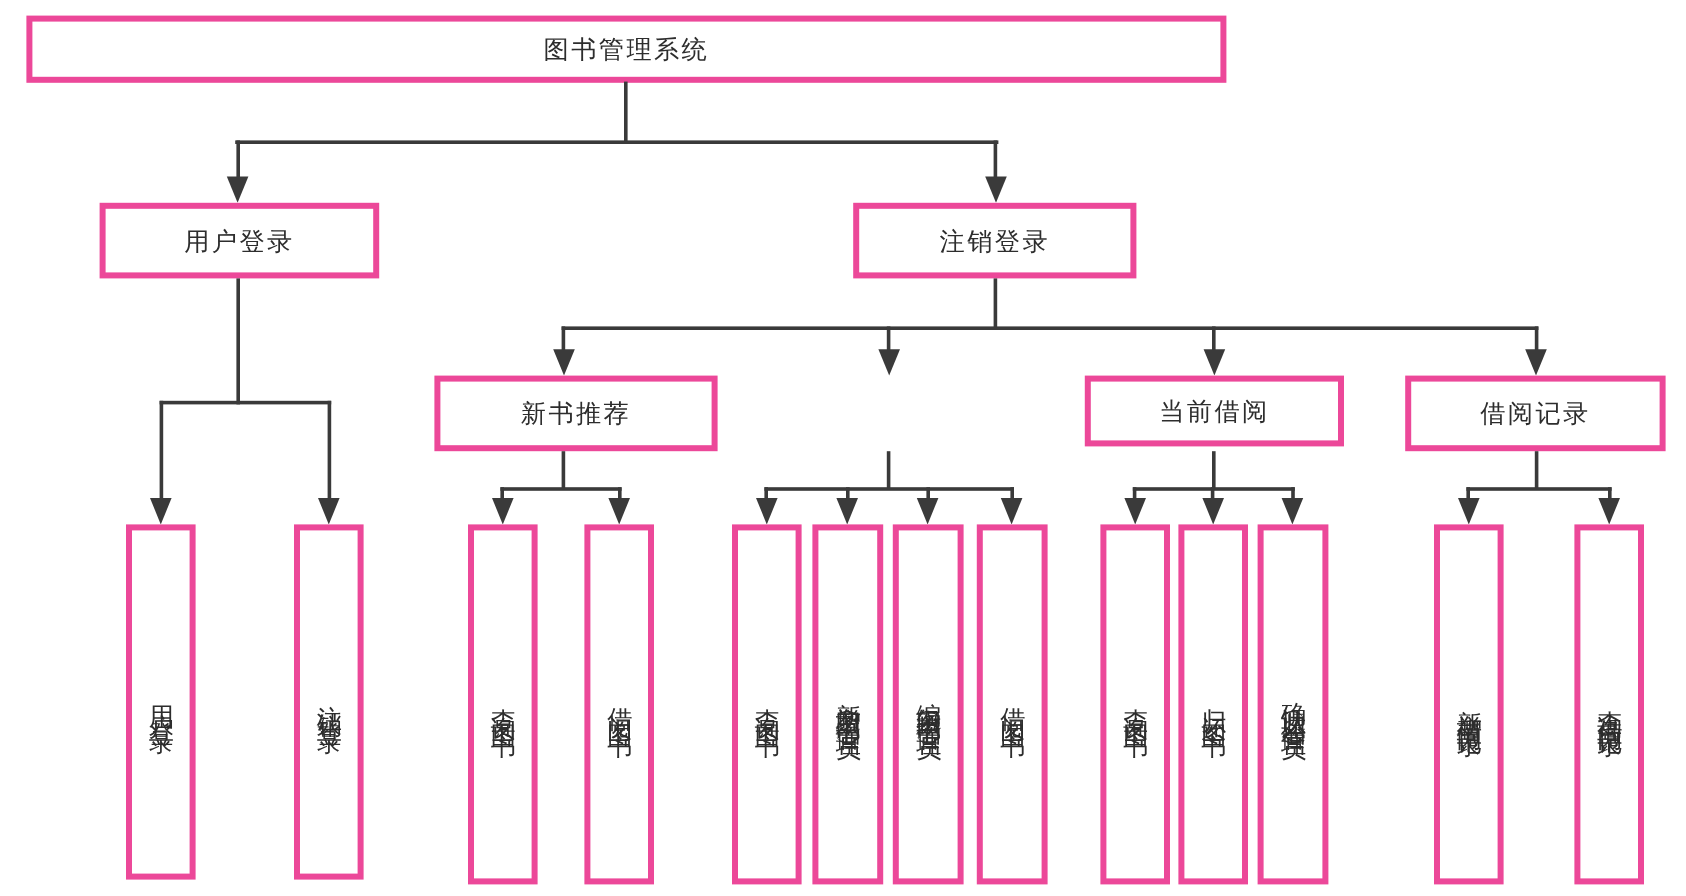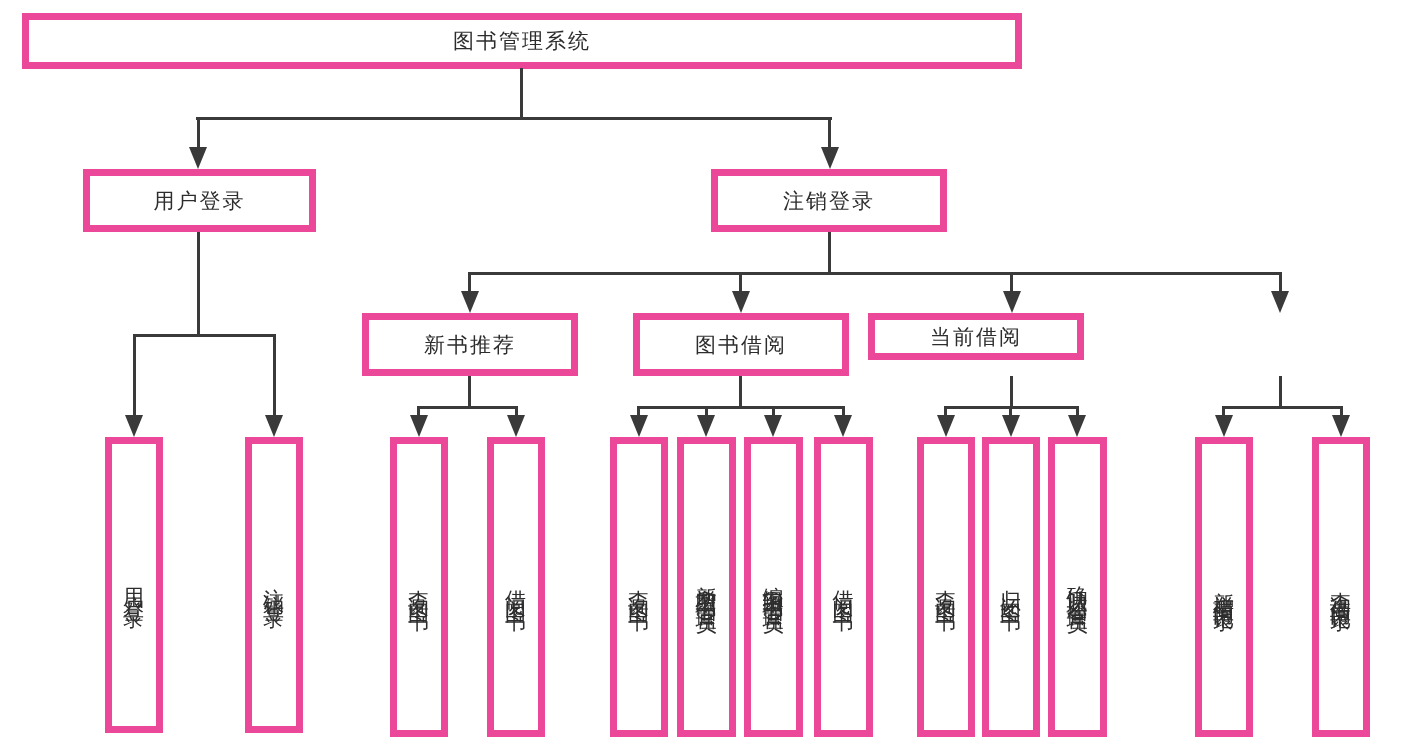--- a/index.html
+++ b/index.html
@@ -6,21 +6,21 @@
   .canvas{
     position:relative;
     width:1405px;height:747px;
     background:#ffffff;
     font-family:"Liberation Sans","DejaVu Sans",sans-serif;
     overflow:hidden;
   }
   .box{
     position:absolute;
     box-sizing:border-box;
-    border:7px solid #ec4899;
+    border:5px solid #ec4899;
     background:#ffffff;
     color:#2d2d2d;
     display:flex;align-items:center;justify-content:center;
     font-size:21px;
     letter-spacing:2px;
     text-align:center;
   }
   .leaf{
     writing-mode:vertical-rl;
     text-orientation:mixed;
@@ -76,23 +76,23 @@
   <div class="hline" style="left:468px;top:272px;width:814px;"></div>
   <div class="vline" style="left:468px;top:272px;height:25px;"></div>
   <div class="arrow" style="left:461px;top:291px;"></div>
   <div class="vline" style="left:739px;top:272px;height:25px;"></div>
   <div class="arrow" style="left:732px;top:291px;"></div>
   <div class="vline" style="left:1010px;top:272px;height:25px;"></div>
   <div class="arrow" style="left:1003px;top:291px;"></div>
   <div class="vline" style="left:1279px;top:272px;height:25px;"></div>
   <div class="arrow" style="left:1271px;top:291px;"></div>
 
-  <div class="box" style="left:362px;top:313px;width:216px;height:63px;">新书推荐</div>
-  <div class="box" style="left:633px;top:313px;width:216px;height:63px;">图书借阅</div>
-  <div class="box" style="left:868px;top:313px;width:216px;height:47px;text-align:center;">当前借阅</div>
+  <div class="box" style="left:362px;top:313px;width:236px;height:63px;">新书推荐</div>
+  <div class="box" style="left:904px;top:313px;width:216px;height:59px;text-align:center;">当前借阅</div>
+  <div class="box" style="left:1171px;top:313px;width:217px;height:63px;">借阅记录</div>
 
   <div class="vline" style="left:468px;top:376px;height:32px;"></div>
   <div class="vline" style="left:739px;top:376px;height:32px;"></div>
   <div class="vline" style="left:1010px;top:376px;height:32px;"></div>
   <div class="vline" style="left:1279px;top:376px;height:32px;"></div>
 
   <div class="hline" style="left:417px;top:406px;width:101px;"></div>
   <div class="hline" style="left:637px;top:406px;width:208px;"></div>
   <div class="hline" style="left:944px;top:406px;width:135px;"></div>
   <div class="hline" style="left:1222px;top:406px;width:121px;"></div>

